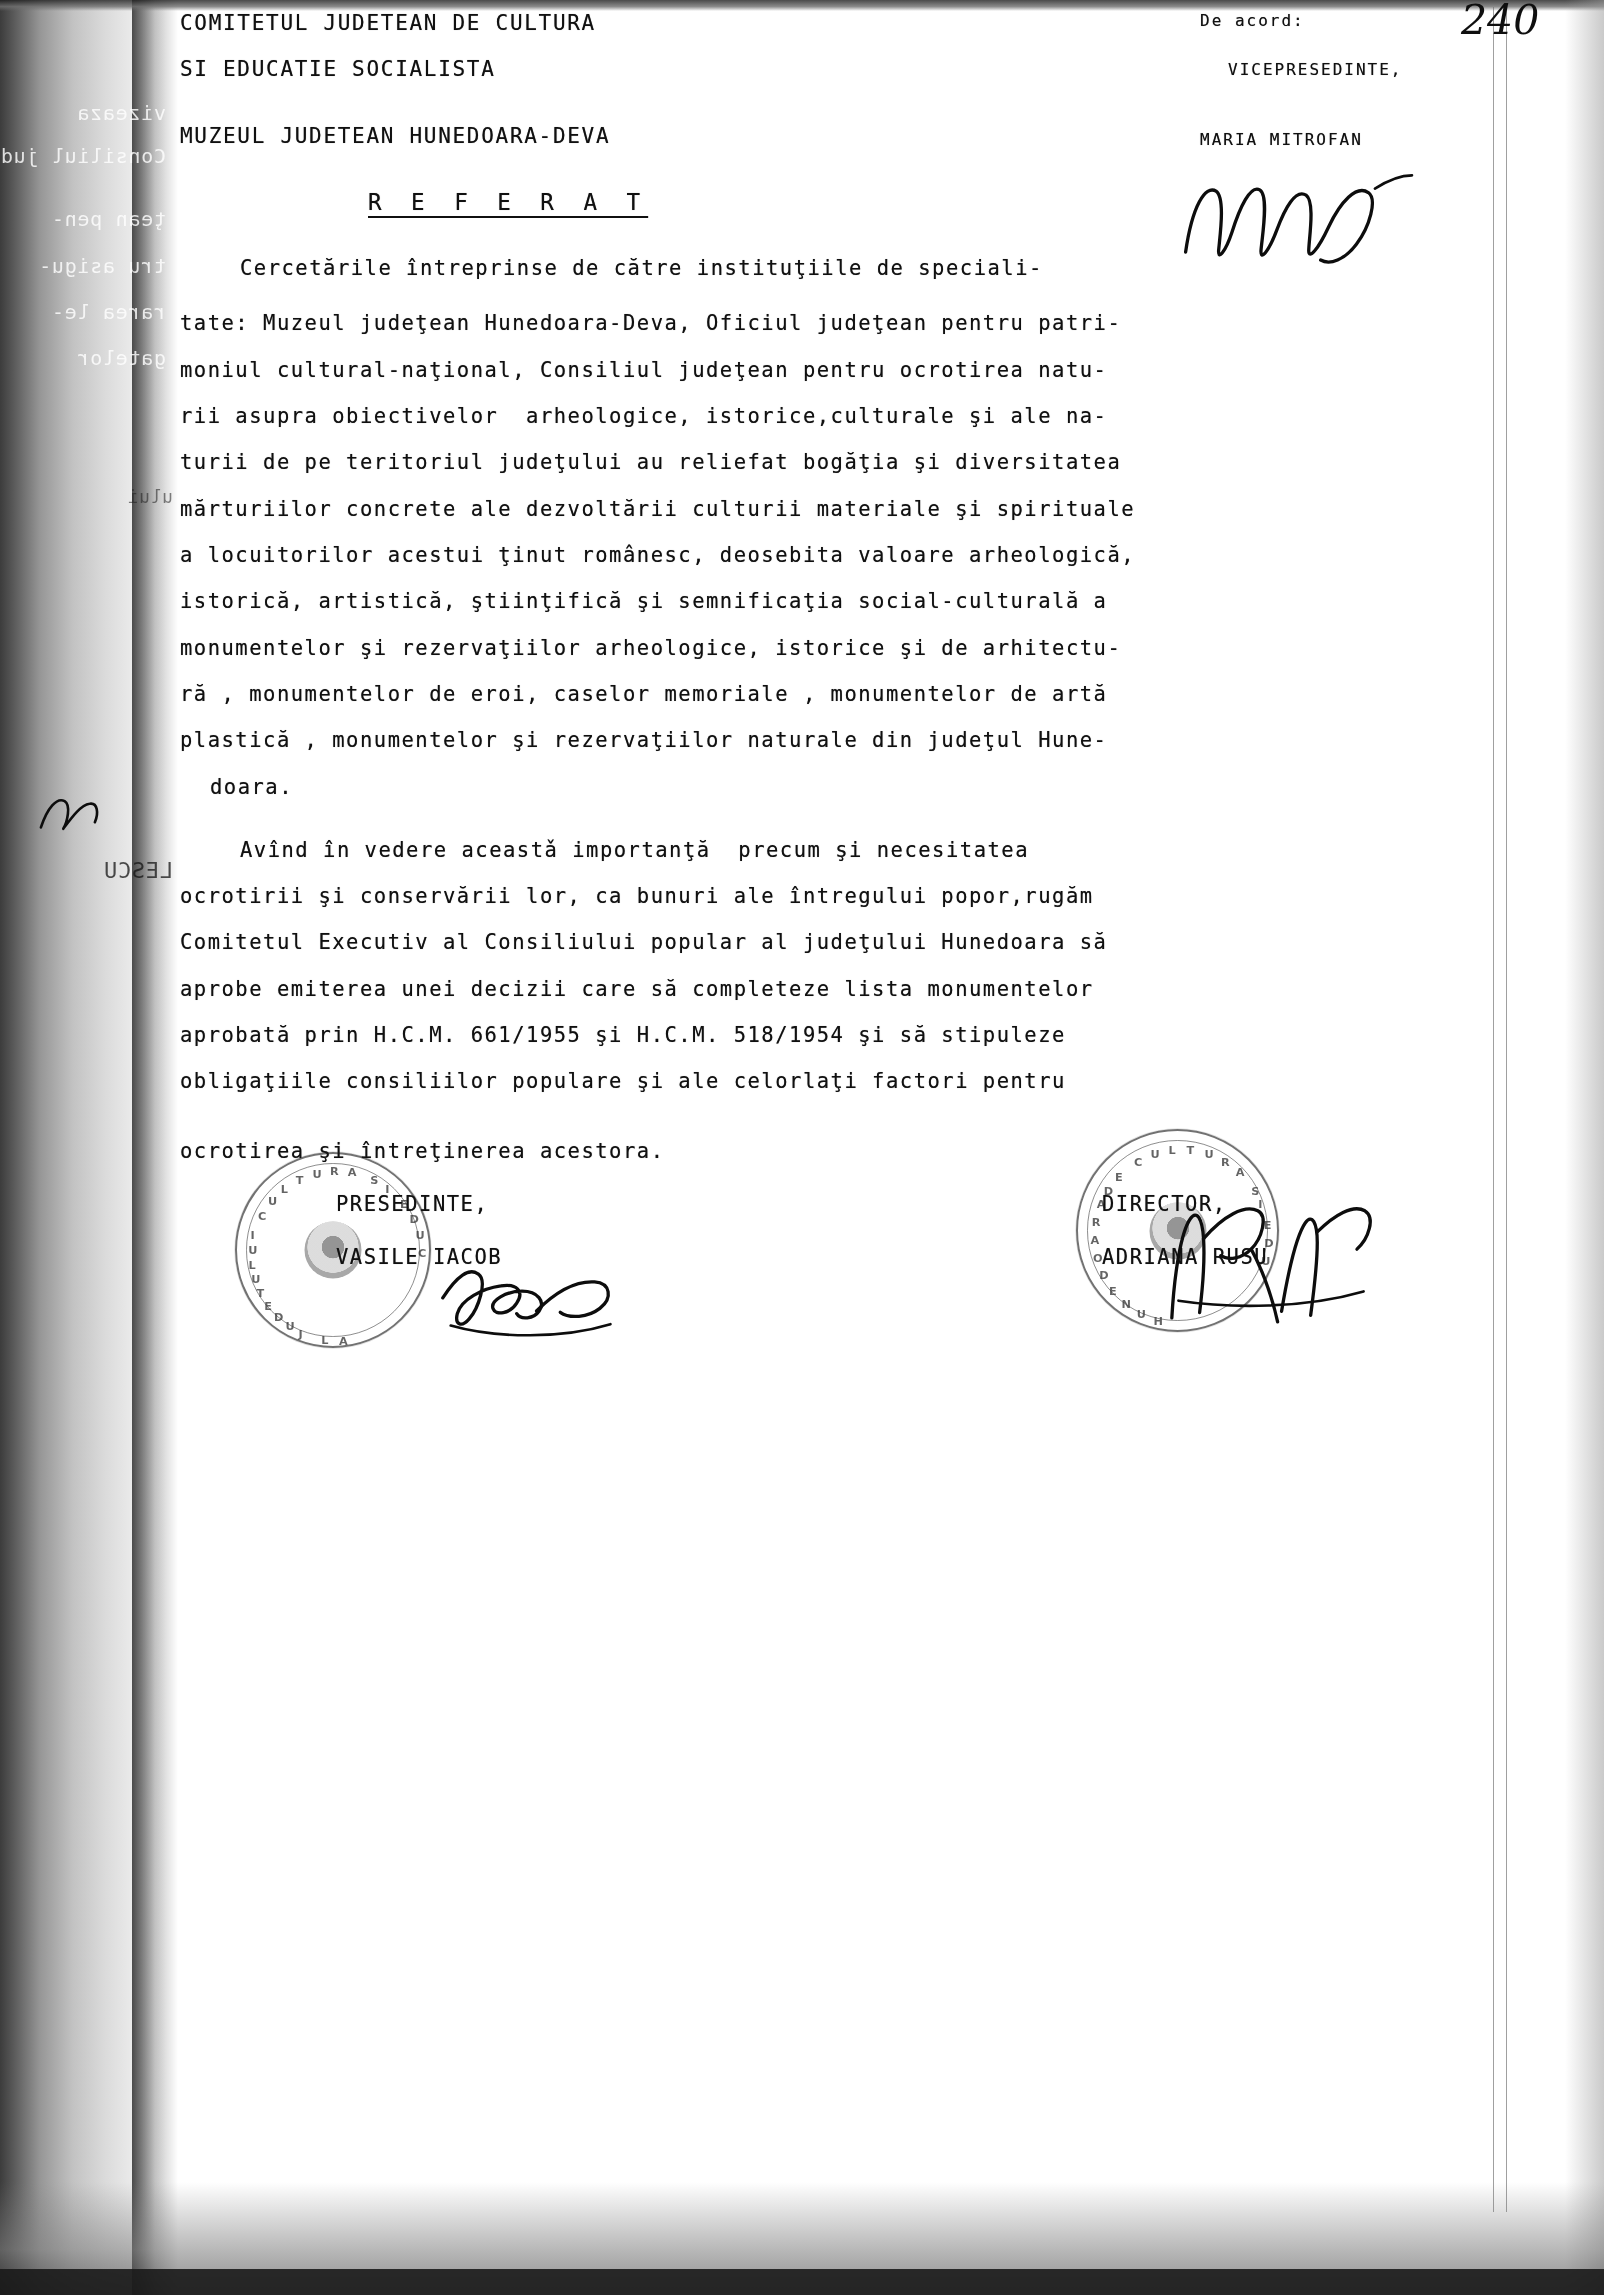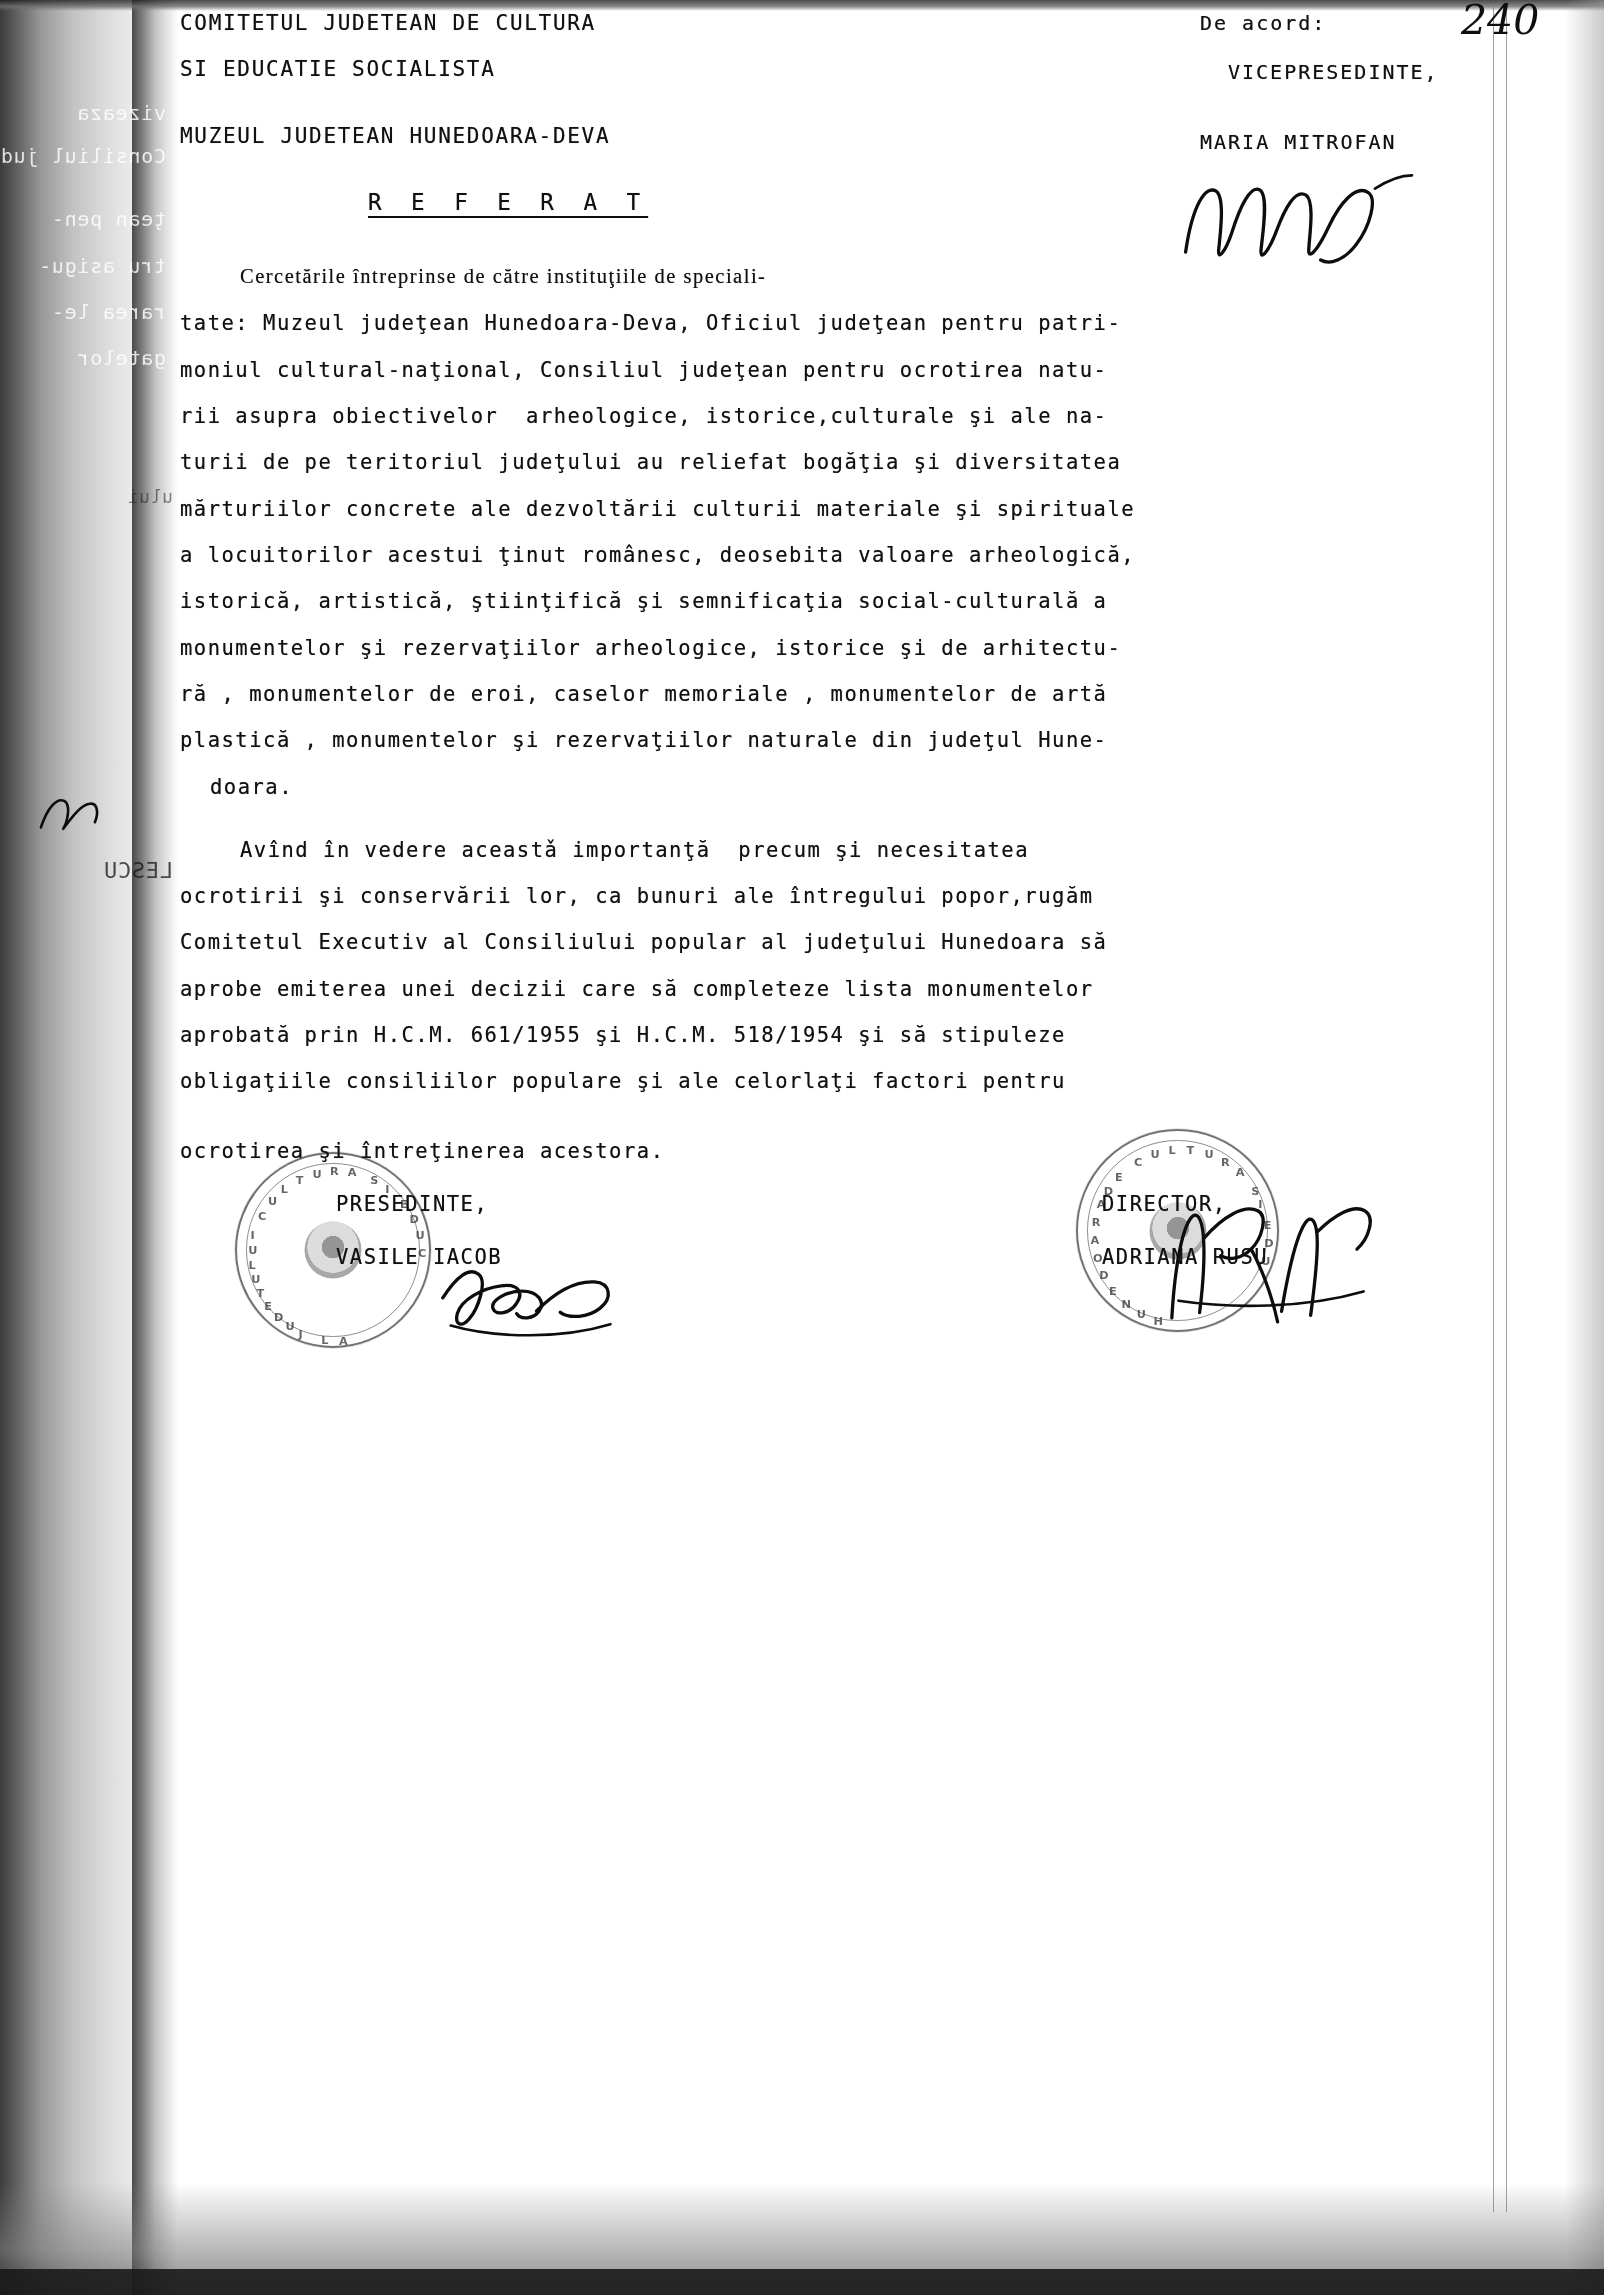--- a/index.html
+++ b/index.html
@@ -108,21 +108,21 @@
     text-shadow: 0 0 0.7px rgba(0,0,0,.55);
   }
   .hdr { font-size: 21px; letter-spacing: 1.7px; }
   .title {
     font-size: 22.5px;
     letter-spacing: 8px;
     text-decoration: underline;
     text-underline-offset: 6px;
   }
   .body-line { font-size: 20.5px; letter-spacing: 1.5px; }
-  .approve { font-size: 20px; letter-spacing: 2px; }
+  .approve { font-size: 16px; letter-spacing: 2px; }
   .folio {
     position: absolute;
     font-family: "DejaVu Serif", serif;
     font-style: italic;
     font-size: 41px;
     color: #0f0f0f;
   }
 
   
   .stamp {
@@ -200,21 +200,21 @@
   <div class="tw approve" style="left:1200px; top:60px;margin-left:28px;">VICEPRESEDINTE,</div>
   <div class="tw approve" style="left:1200px; top:130px;">MARIA MITROFAN</div>
 
   <svg class="sig" style="left:1179px; top:166px; width:278px; height:106px;" viewBox="0 0 420 160">
     <path d="M10,130 C20,60 40,28 56,38 C70,48 62,104 60,126 C58,144 70,130 80,100 C92,62 108,28 122,36 C136,44 126,104 124,126 C122,146 136,128 148,96 C160,64 176,34 192,44 C206,54 196,112 196,128 C196,142 210,126 226,92 C244,54 268,28 286,40 C300,50 288,92 268,118 C250,142 228,150 214,142" stroke-width="5"></path>
     <path d="M296,34 C318,20 336,14 352,14" stroke-width="4"></path>
   </svg>
 
   <div class="tw title" style="left:368px; top:189px;">R E F E R A T</div>
 
-  <div class="tw body-line" style="left:240px; top:265px;font-family:Liberation Serif, serif;">Cercetările întreprinse de către instituţiile de speciali-</div>
+  <div class="tw body-line" style="left:240px; top:256px;">Cercetările întreprinse de către instituţiile de speciali-</div>
   <div class="tw body-line" style="left:180px; top:311px;">tate: Muzeul judeţean Hunedoara-Deva, Oficiul judeţean pentru patri-</div>
   <div class="tw body-line" style="left:180px; top:358px;">moniul cultural-naţional, Consiliul judeţean pentru ocrotirea natu-</div>
   <div class="tw body-line" style="left:180px; top:404px;">rii asupra obiectivelor  arheologice, istorice,culturale şi ale na-</div>
   <div class="tw body-line" style="left:180px; top:450px;">turii de pe teritoriul judeţului au reliefat bogăţia şi diversitatea</div>
   <div class="tw body-line" style="left:180px; top:543px;">a locuitorilor acestui ţinut românesc, deosebita valoare arheologică,</div>
   <div class="tw body-line" style="left:180px; top:497px;">mărturiilor concrete ale dezvoltării culturii materiale şi spirituale</div>
   <div class="tw body-line" style="left:180px; top:589px;">istorică, artistică, ştiinţifică şi semnificaţia social-culturală a</div>
   <div class="tw body-line" style="left:180px; top:636px;">monumentelor şi rezervaţiilor arheologice, istorice şi de arhitectu-</div>
   <div class="tw body-line" style="left:180px; top:682px;">ră , monumentelor de eroi, caselor memoriale , monumentelor de artă</div>
   <div class="tw body-line" style="left:180px; top:728px;">plastică , monumentelor şi rezervaţiilor naturale din judeţul Hune-</div>

